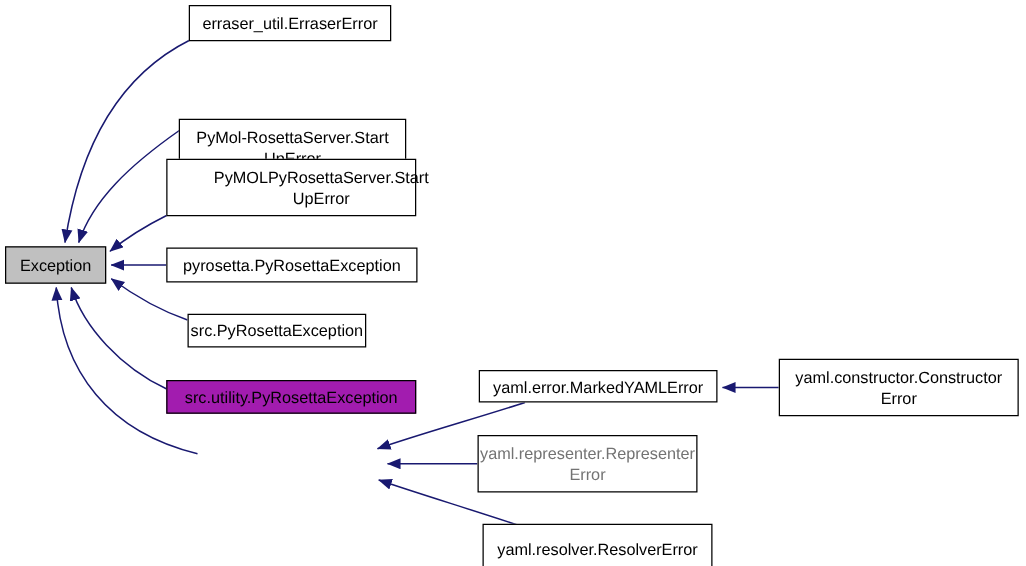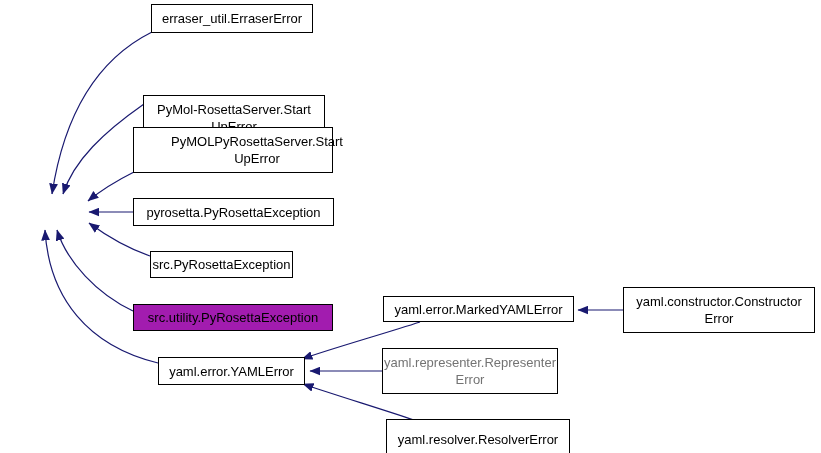--- a/index.html
+++ b/index.html
@@ -62,20 +62,24 @@
     <path class="edge" d="M 133,212 L 89,212" marker-end="url(#arrow)" style="stroke: rgb(25, 25, 112);"></path>
     <path class="edge" d="M 150,256 C 124,247 104,234 89,223" marker-end="url(#arrow)" style="stroke: rgb(25, 25, 112);"></path>
     <path class="edge" d="M 133,311 C 97,294 67,262 57,230" marker-end="url(#arrow)" style="stroke: rgb(25, 25, 112);"></path>
     <path class="edge" d="M 158,363 C 88,346 49,298 45,230" marker-end="url(#arrow)" style="stroke: rgb(25, 25, 112);"></path>
     <path class="edge" d="M 420,322 C 383,334 330,349 302,359" marker-end="url(#arrow)" style="stroke: rgb(25, 25, 112);"></path>
     <path class="edge" d="M 382,371 L 310,371" marker-end="url(#arrow)" style="stroke: rgb(25, 25, 112);"></path>
     <path class="edge" d="M 414,420 C 378,408 332,394 303,384" marker-end="url(#arrow)" style="stroke: rgb(25, 25, 112);"></path>
     <path class="edge" d="M 623,310 L 578,310" marker-end="url(#arrow)" style="stroke: rgb(25, 25, 112);"></path>
   </svg>
 
+  <div class="node highlight" style="left: 4px; top: 197px; width: 81px; height: 30px; border-color: rgb(0, 0, 0); background: rgb(192, 192, 192); color: rgb(0, 0, 0);">
+    <span class="ln">Exception</span>
+    <span class="ln"></span>
+  </div>
 
   <div class="node" style="left: 151px; top: 4px; width: 162px; height: 29px; border-color: rgb(0, 0, 0); background: rgb(255, 255, 255); color: rgb(0, 0, 0);">
     <span class="ln">erraser_util.ErraserError</span>
     <span class="ln"></span>
   </div>
 
   <div class="node" style="left: 143px; top: 58px; width: 182px; height: 46px; border-color: rgb(0, 0, 0); background: rgb(255, 255, 255); color: rgb(0, 0, 0); margin-top: 37px;">
     <span class="ln">PyMol-RosettaServer.Start</span>
     <span class="ln">UpError</span>
   </div>
@@ -93,24 +97,20 @@
   <div class="node" style="left: 150px; top: 251px; width: 143px; height: 27px; border-color: rgb(0, 0, 0); background: rgb(255, 255, 255); color: rgb(0, 0, 0);">
     <span class="ln">src.PyRosettaException</span>
     <span class="ln"></span>
   </div>
 
   <div class="node" style="left: 133px; top: 304px; width: 200px; height: 27px; border-color: rgb(0, 0, 0); background: #a21caf; color: rgb(0, 0, 0);">
     <span class="ln">src.utility.PyRosettaException</span>
     <span class="ln"></span>
   </div>
 
-  <div class="node" style="left: 158px; top: 357px; width: 147px; height: 28px; border-color: rgb(0, 0, 0); background: rgb(255, 255, 255); color: rgb(0, 0, 0);">
-    <span class="ln">yaml.error.YAMLError</span>
-    <span class="ln"></span>
-  </div>
 
   <div class="node" style="left: 383px; top: 296px; width: 191px; height: 26px; border-color: rgb(0, 0, 0); background: rgb(255, 255, 255); color: rgb(0, 0, 0);">
     <span class="ln">yaml.error.MarkedYAMLError</span>
     <span class="ln"></span>
   </div>
 
   <div class="node" style="left: 382px; top: 348px; width: 176px; height: 46px; border-color: rgb(0, 0, 0); background: rgb(255, 255, 255); color: #737373;">
     <span class="ln">yaml.representer.Representer</span>
     <span class="ln">Error</span>
   </div>

